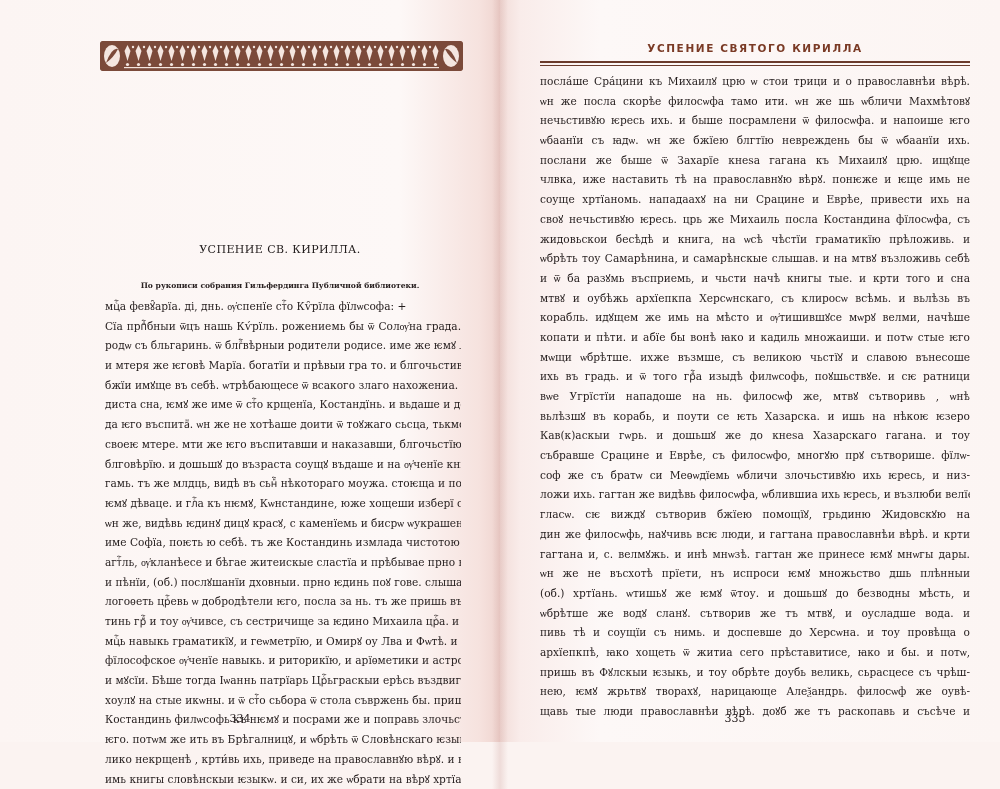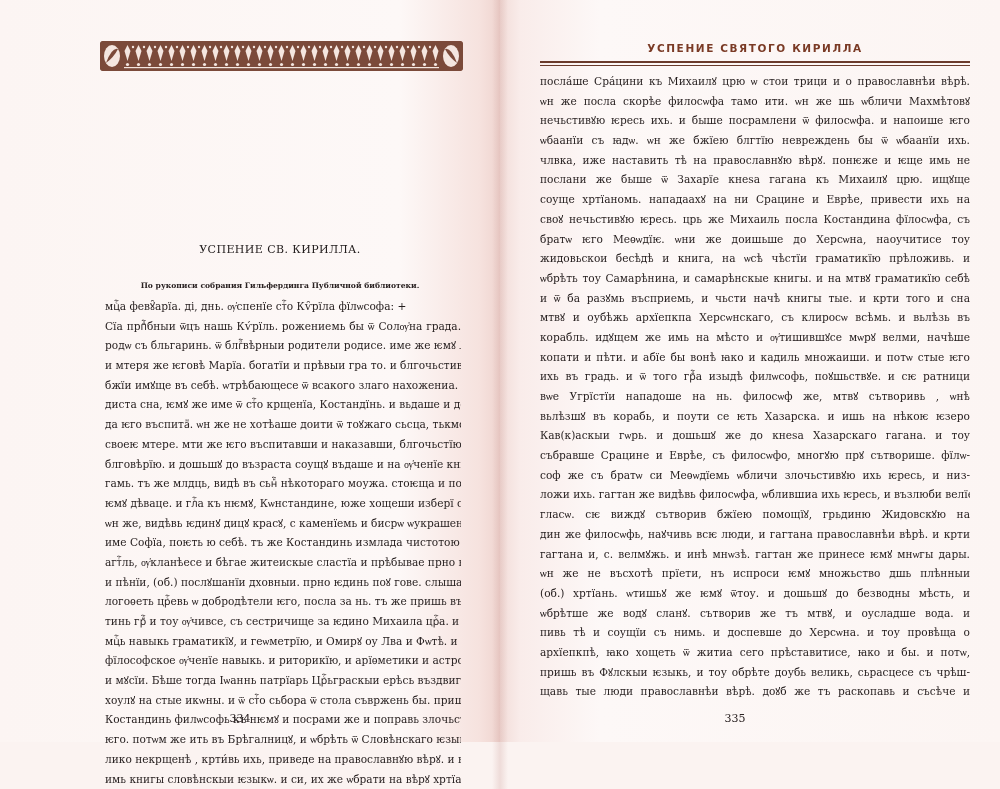--- a/index.html
+++ b/index.html
@@ -125,47 +125,48 @@
 
   <div class="page right">
     <div class="running-head">УСПЕНИЕ СВЯТОГО КИРИЛЛА</div>
     <div class="head-rule"></div>
 
     <div class="body-text">
       <span class="line">посла́ше Сра́цини къ Михаилꙋ црю ѡ стои трици и о православнѣи вѣрѣ.</span>
       <span class="line">ѡн же посла скорѣе филосѡфа тамо ити. ѡн же шь ѡбличи Махмѣтовꙋ</span>
       <span class="line">нечьстивꙋю ѥресь ихь. и быше посрамлени ѿ филосѡфа. и напоише ѥго</span>
       <span class="line">ѡбаанїи съ ꙗдѡ. ѡн же бжїею блгтїю невреждень бы ѿ ѡбаанїи ихь.</span>
+      <span class="line">послани же быше ѿ Захарїе кнеѕа гагана къ Михаилꙋ црю. ищꙋще</span>
       <span class="line">члвка, иже наставить тѣ на православнꙋю вѣрꙋ. понѥже и ѥще имь не</span>
-      <span class="line">послани же быше ѿ Захарїе кнеѕа гагана къ Михаилꙋ црю. ищꙋще</span>
       <span class="line">соуще хртїаномь. нападаахꙋ на ни Срацине и Еврѣе, привести ихь на</span>
       <span class="line">своꙋ нечьстивꙋю ѥресь. црь же Михаиль посла Костандина фїлосѡфа, съ</span>
-      <span class="line">братѡ ѥго Меѳѡдїѥ. ѡни же доишьше до Херсѡна, наоучитисе тоу</span>
       <span class="line">жидовьскои бесѣдѣ и книга, на ѡсѣ чѣстїи граматикїю прѣложивь. и</span>
-      <span class="line">ѡбрѣть тоу Самарѣнина, и самарѣнскые книгы. и на мтвꙋ граматикїю себѣ</span>
+      <span class="line">ѡбрѣть тоу Самарѣнина, и самарѣнскые слышав. и на мтвꙋ възложивь себѣ</span>
       <span class="line">и ѿ ба разꙋмь въсприемь, и чьсти начѣ книгы тые. и крти того и сна</span>
       <span class="line">мтвꙋ и оубѣжь архїепкпа Херсѡнскаго, съ клиросѡ всѣмь. и вьлѣзь въ</span>
       <span class="line">корабль. идꙋщем же имь на мѣсто и ѹ҆тишившꙋсе мѡрꙋ велми, начѣше</span>
       <span class="line">копати и пѣти. и абїе бы вонѣ ꙗко и кадиль множаиши. и потѡ стые ѥго</span>
+      <span class="line">мѡщи ѡбрѣтше. ихже възмше, съ великою чьстїꙋ и славою вънесоше</span>
       <span class="line">ихь въ градь. и ѿ того грⷣ҇а изыдѣ филѡсофь, поꙋшьствꙋе. и сѥ ратници</span>
       <span class="line">вѡе Угрїстїи нападоше на нь. филосѡф же, мтвꙋ сътворивь , ѡнѣ</span>
       <span class="line">вьлѣзшꙋ въ корабь, и поути се ѥть Хазарска. и ишь на нѣкоѥ ѥзеро</span>
       <span class="line">Кав(к)аскыи гѡрь. и дошьшꙋ же до кнеѕа Хазарскаго гагана. и тоу</span>
       <span class="line">събравше Срацине и Еврѣе, съ филосѡфо, многꙋю прꙋ сътворише. фїлѡ-</span>
       <span class="line">соф же съ братѡ си Меѳѡдїемь ѡбличи злочьстивꙋю ихь ѥресь, и низ-</span>
       <span class="line">ложи ихь. гагтан же видѣвь филосѡфа, ѡблившиа ихь ѥресь, и възлюби велїемь</span>
       <span class="line">гласѡ. сѥ виждꙋ сътворив бжїею помощїꙋ, грьдиню Жидовскꙋю на</span>
       <span class="line">дин же филосѡфь, наꙋчивь всѥ люди, и гагтана православнѣи вѣрѣ. и крти</span>
       <span class="line">гагтана и, с. велмꙋжь. и инѣ мнѡзѣ. гагтан же принесе ѥмꙋ мнѡгы дары.</span>
       <span class="line">ѡн же не въсхотѣ прїети, нъ испроси ѥмꙋ множьство дшь плѣнныи</span>
       <span class="line">(об.) хртїань. ѡтишьꙋ же ѥмꙋ ѿтоу. и дошьшꙋ до безводны мѣсть, и</span>
       <span class="line">ѡбрѣтше же водꙋ сланꙋ. сътворив же тъ мтвꙋ, и оусладше вода. и</span>
       <span class="line">пивь тѣ и соущїи съ нимь. и доспевше до Херсѡна. и тоу провѣща о</span>
       <span class="line">архїепкпѣ, ꙗко хощеть ѿ житиа сего прѣставитисе, ꙗко и бы. и потѡ,</span>
       <span class="line">пришь въ Фꙋлскыи ѥзыкь, и тоу обрѣте доубь великь, сьрасцесе съ чрѣш-</span>
+      <span class="line">нею, ѥмꙋ жрьтвꙋ творахꙋ, нарицающе Алеѯандрь. филосѡф же оувѣ-</span>
       <span class="line">щавь тые люди православнѣи вѣрѣ. доꙋб же тъ раскопавь и съсѣче и</span>
 
     </div>
 
     <div class="folio">335</div>
   </div>
 
   <div class="gutter"></div>
 </div>
 

